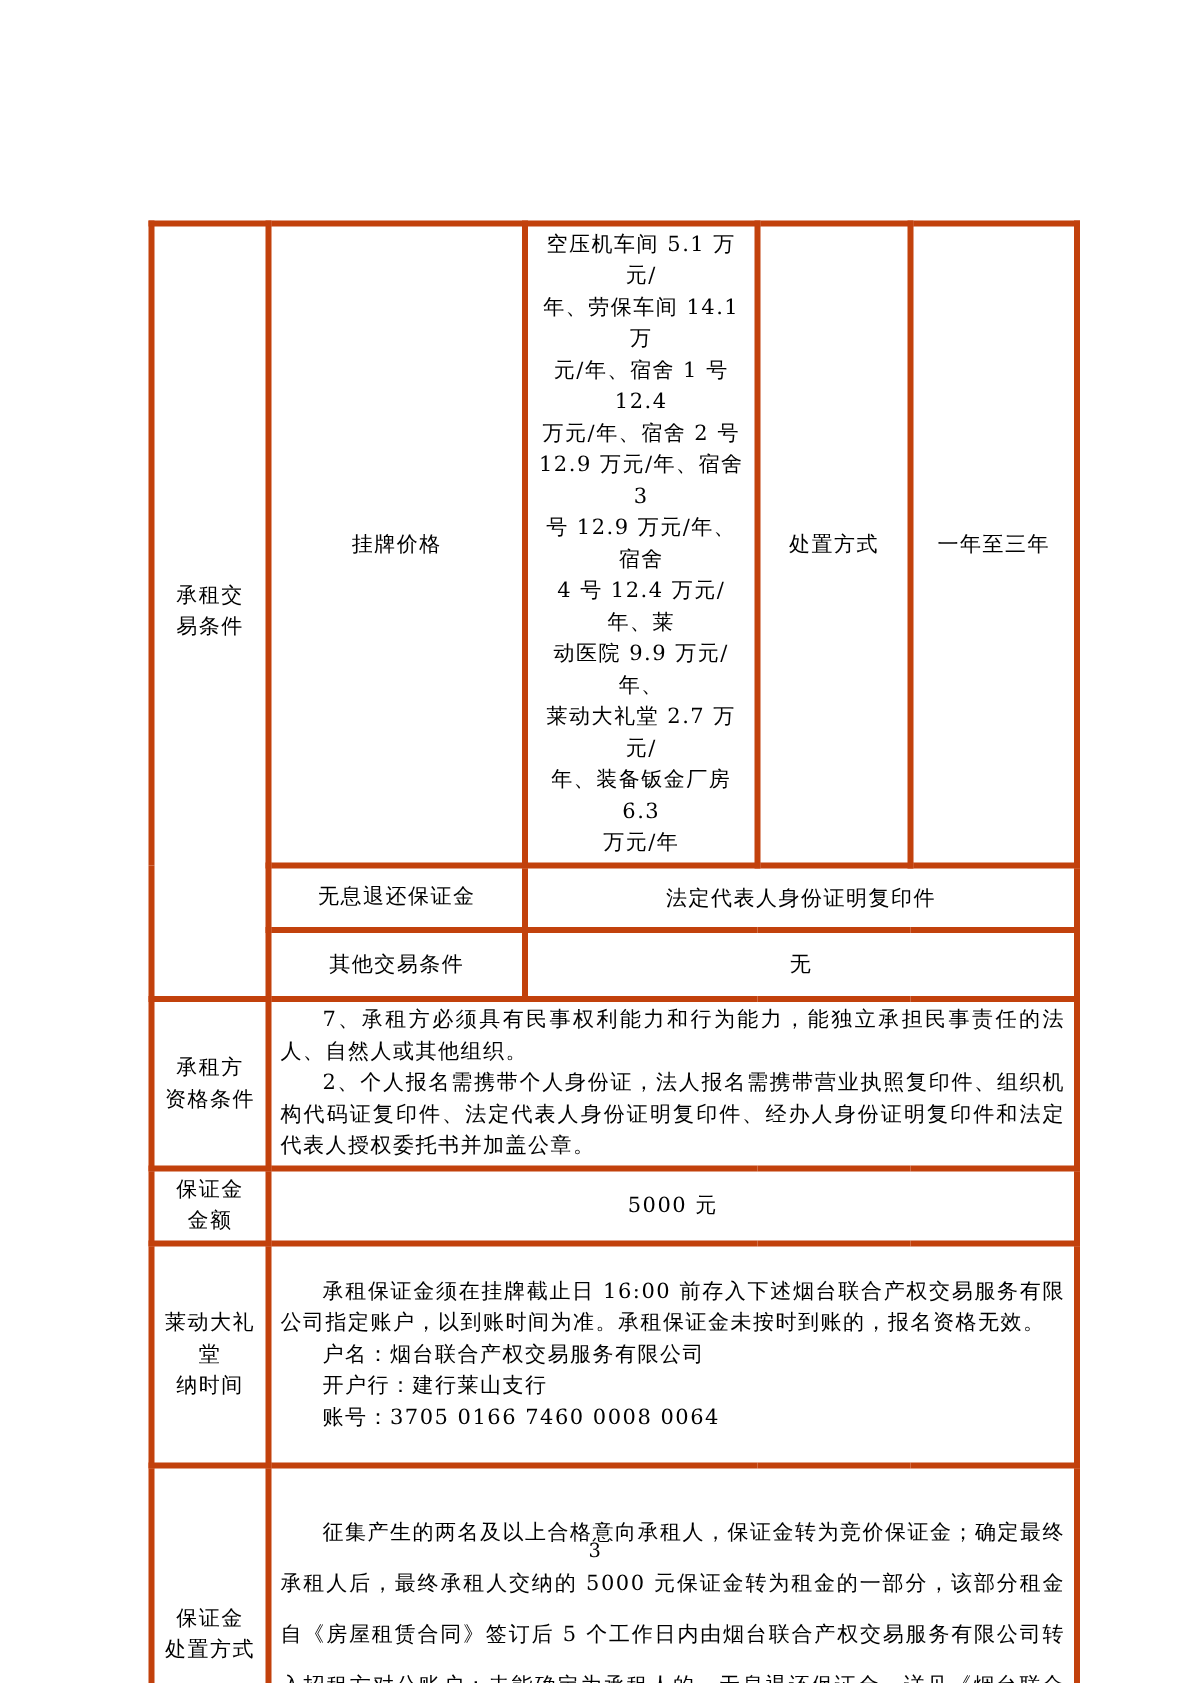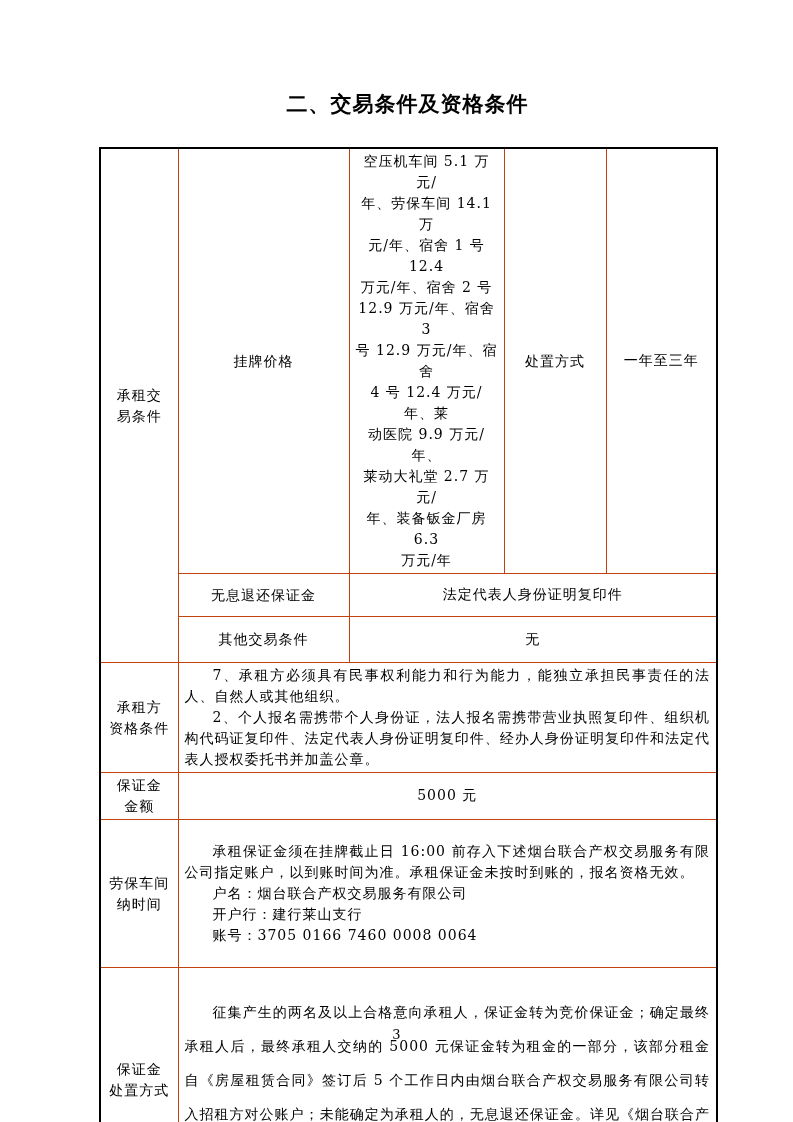--- a/index.html
+++ b/index.html
@@ -23,21 +23,21 @@
   }
   .doc-table {
     position:absolute;
     top:147px; left:99px;
     width:617px;
     border-collapse:collapse;
     table-layout:fixed;
     border:2px solid #000;
   }
   .doc-table td {
-    border:1px solid #c2410c;
+    border:4px solid #c2410c;
     font-size:14px;
     vertical-align:middle;
     padding:2px 6px;
     letter-spacing:1px;
   }
   tr.r1 { height:256px; }
   tr.r2 { height:43px; }
   tr.r3 { height:46px;margin-top:40px; }
   tr.r4 { height:106px; }
   tr.r5 { height:44px; }
@@ -68,21 +68,20 @@
     top:1027px; left:0; width:100%;
     text-align:center;
     font-size:13px;
   }
 </style>
 </head>
 <body>
 
 <div class="page">
 
-  <h1 class="doc-title">二、交易条件及资格条件</h1>
 
   <table class="doc-table">
     <colgroup>
       <col style="width:78px">
       <col style="width:171px">
       <col style="width:155px">
       <col style="width:102px">
       <col style="width:111px">
     </colgroup>
     <tbody>
@@ -119,21 +118,21 @@
           <p class="indent">7、承租方必须具有民事权利能力和行为能力，能独立承担民事责任的法人、自然人或其他组织。</p>
           <p class="indent">2、个人报名需携带个人身份证，法人报名需携带营业执照复印件、组织机构代码证复印件、法定代表人身份证明复印件、经办人身份证明复印件和法定代表人授权委托书并加盖公章。</p>
         </td>
       </tr>
       <tr class="r5">
         <td class="label-cell">保证金
 金额</td>
         <td class="center" colspan="4">5000 元</td>
       </tr>
       <tr class="r6">
-        <td class="label-cell">劳保车间
+        <td class="label-cell">莱动大礼堂
 纳时间</td>
         <td class="text-cell" colspan="4">
           <p class="indent">承租保证金须在挂牌截止日 16:00 前存入下述烟台联合产权交易服务有限公司指定账户，以到账时间为准。承租保证金未按时到账的，报名资格无效。</p>
           <p class="indent">户名：烟台联合产权交易服务有限公司</p>
           <p class="indent">开户行：建行莱山支行</p>
           <p class="indent">账号：3705 0166 7460 0008 0064</p>
         </td>
       </tr>
       <tr class="r7">
         <td class="label-cell">保证金

